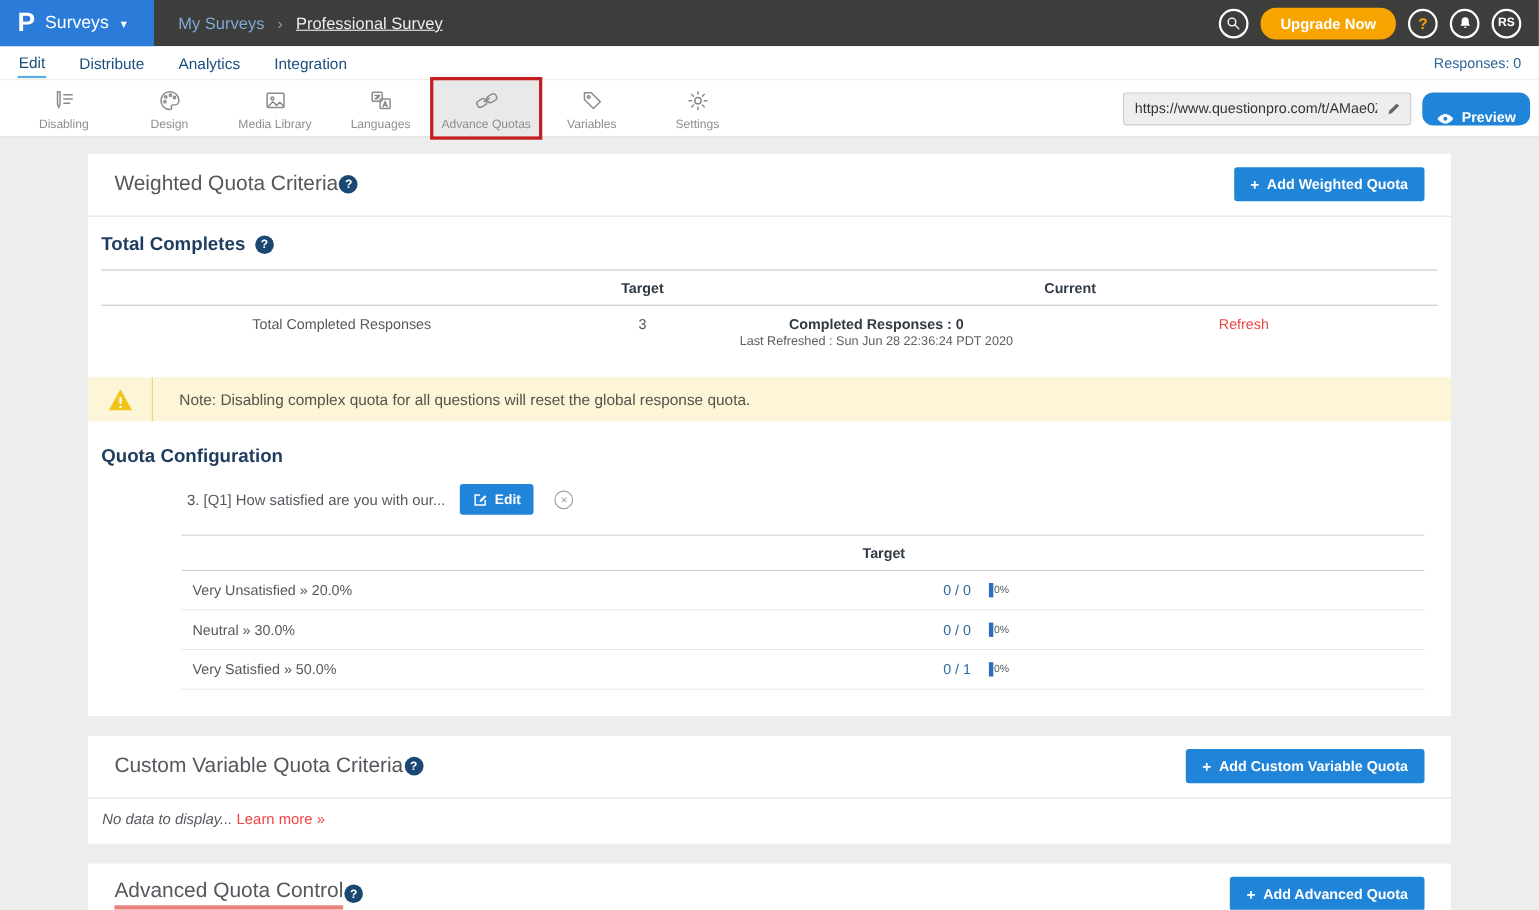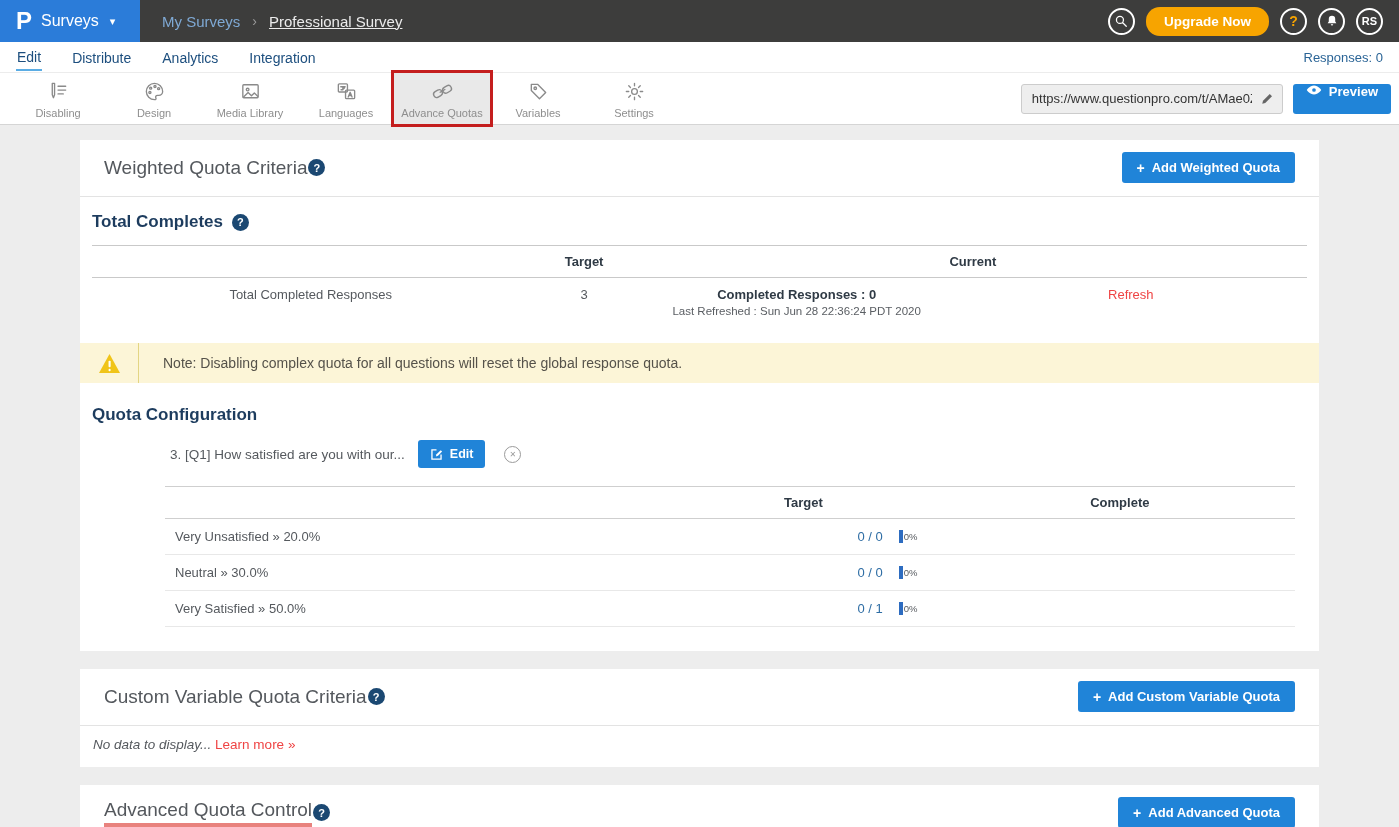--- a/index.html
+++ b/index.html
@@ -40,23 +40,23 @@
   .tool-item svg { width:23px; height:23px; stroke:#8a8a8a; fill:none;
     stroke-width:1.4; stroke-linecap:round; stroke-linejoin:round; }
   .tool-label { font-size:11px; color:#8e8e8e; white-space:nowrap; }
   .tool-item.active { background:#e9e9e9; outline:3px solid #c41e1e; outline-offset:0; }
   .url-group { margin-left:auto; display:flex; align-items:center; gap:10px; padding-right:8px; }
   .url-wrap { position:relative; }
   .url-input { width:262px; height:30px; background:#eee; border:1px solid #ccc;
     border-radius:3px; padding:0 30px 0 10px; font-size:13px; color:#333;
     font-family:"Liberation Sans", sans-serif; }
   .url-pencil { position:absolute; right:8px; top:7px; }
-  .preview-btn { height:30px; background:#2084d8; border:none; border-radius:3px;
+  .preview-btn { height:30px; background:#2084d8; border:none; border-radius:10px;
     color:#fff; font-weight:bold; font-size:13px; padding:0 13px; display:flex;
-    align-items:flex-start; gap:7px; cursor:pointer; }
+    align-items:flex-end; gap:7px; cursor:pointer; }
 
   
   .content { padding-top:15px; }
   .card { width:1239px; margin-left:80px; background:#fff; }
   .card + .card { margin-top:18px; }
 
   .card-header { display:flex; align-items:center; justify-content:space-between;
     padding:12px 24px 13px; border-bottom:1px solid #e3e3e3; }
   .section-title { display:flex; align-items:center; gap:1px;
     font-size:19px; color:#54585d; font-weight:normal; }
@@ -316,21 +316,20 @@
           </svg>
           <span>Edit</span>
         </button>
         <span class="circle-x">✕</span>
       </div>
 
       <div class="qc-table">
         <div class="qc-hrow">
           <span class="qc-c1"></span>
           <span class="qc-c2h">Target</span>
-          <span class="qc-c3">Complete</span>
         </div>
 
         <div class="qc-row">
           <span class="qc-c1">Very Unsatisfied » 20.0%</span>
           <span class="qc-c2">
             <span class="target-val">0 / 0</span>
             <span class="bar-wrap">
               <span class="bar"></span>
               <span class="pct">0%</span>
             </span>

